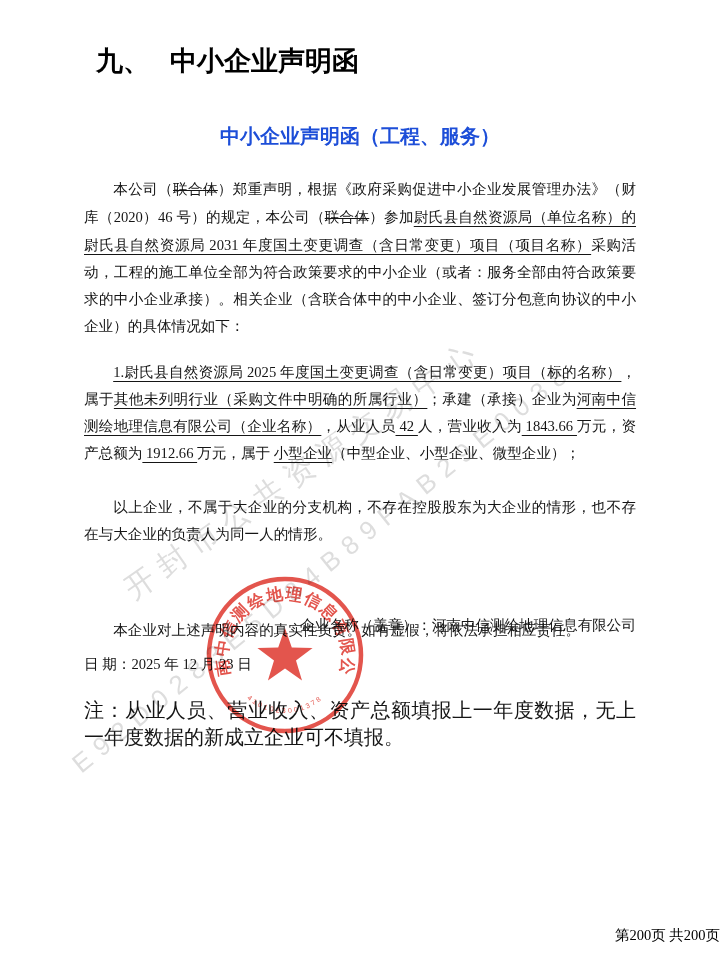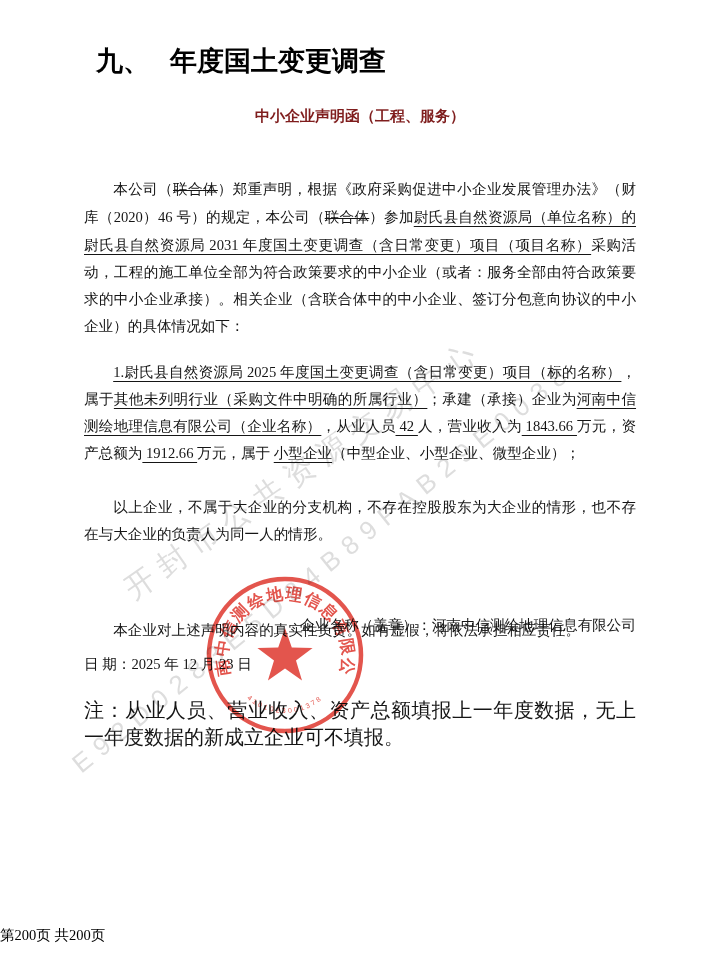--- a/index.html
+++ b/index.html
@@ -35,58 +35,58 @@
   }
   
   .blk{position:absolute;left:84px;width:552px;z-index:2;}
   .doc-title{
     top:44px;left:96px;width:540px;
     font-family:"Liberation Sans","DejaVu Sans",sans-serif;
     font-weight:bold;font-size:27px;line-height:34px;
     display:flex;gap:20px;color:#000;
   }
   .sub-title{
-    top:104px;text-align:center;
-    font-weight:bold;font-size:15px;line-height:24px;color:#7f1d1d;
+    top:124px;text-align:center;
+    font-weight:bold;font-size:20px;line-height:24px;color:#1d4ed8;
   }
   .para{
     font-size:14.6px;line-height:27px;
     text-align:justify;
   }
   .indent{text-indent:2em;}
   .p1{top:176px;}
   .p2{top:359px;}
   .p3{top:494px;}
   .p4{top:569px;margin-top:48px;}
   .company-line{top:612px;font-size:14.6px;line-height:27px;text-align:right;}
   .date-line{top:651px;font-size:14.6px;line-height:27px;}
   .note{top:697px;font-size:20px;line-height:27px;text-align:justify;}
   .footer{
-    top:924px;left:0;width:720px;text-align:left;
+    top:924px;left:0;width:720px;text-align:right;
     font-size:14.5px;line-height:22px;z-index:2;position:absolute;color:#000;
   }
   .u{text-decoration:underline;text-underline-offset:4px;text-decoration-thickness:1px;}
   .strike{text-decoration:line-through;text-decoration-thickness:1px;font-family:Liberation Mono, monospace;}
   
   .stamp{
     position:absolute;left:201px;top:570px;width:168px;height:168px;
     z-index:3;opacity:.85;mix-blend-mode:multiply;pointer-events:none;
   }
 </style>
 </head>
 <body>
 
 <div class="page">
 
   <div class="wm wm-cn">开封市公共资源交易中心</div>
   <div class="wm wm-id">E92D0283E5D84B89FAB29E0038</div>
 
   <div class="blk doc-title">
     <span>九、</span>
-    <span>年度国土变更调查</span>
+    <span>中小企业声明函</span>
   </div>
 
   <div class="blk sub-title">中小企业声明函（工程、服务）</div>
 
   <div class="blk para indent p1"><span>本公司（</span><span class="strike">联合体</span><span>）郑重声明，根据《政府采购促进中小企业发展管理办法》（财库（2020）46 号）的规定，本公司（</span><span class="strike">联合体</span><span>）参加</span><span class="u">尉氏县自然资源局（单位名称）的尉氏县自然资源局 2031 年度国土变更调查（含日常变更）项目（项目名称）</span><span>采购活动，工程的施工单位全部为符合政策要求的中小企业（或者：服务全部由符合政策要求的中小企业承接）。相关企业（含联合体中的中小企业、签订分包意向协议的中小企业）的具体情况如下：</span></div>
   <div class="blk para indent p2"><span class="u">1.尉氏县自然资源局 2025 年度国土变更调查（含日常变更）项目（标的名称）</span><span>，属于</span><span class="u">其他未列明行业（采购文件中明确的所属行业）</span><span>；承建（承接）企业为</span><span class="u">河南中信测绘地理信息有限公司（企业名称）</span><span>，从业人员</span><span class="u"> 42 </span><span>人，营业收入为</span><span class="u"> 1843.66 </span><span>万元，资产总额为</span><span class="u"> 1912.66 </span><span>万元，属于 </span><span class="u">小型企业</span><span>（中型企业、小型企业、微型企业）；</span></div>
   <div class="blk para indent p3"><span>以上企业，不属于大企业的分支机构，不存在控股股东为大企业的情形，也不存在与大企业的负责人为同一人的情形。</span></div>
   <div class="blk para indent p4"><span>本企业对上述声明内容的真实性负责。如有虚假，将依法承担相应责任。</span></div>
 
   <div class="blk company-line">企业名称（盖章）：河南中信测绘地理信息有限公司</div>

